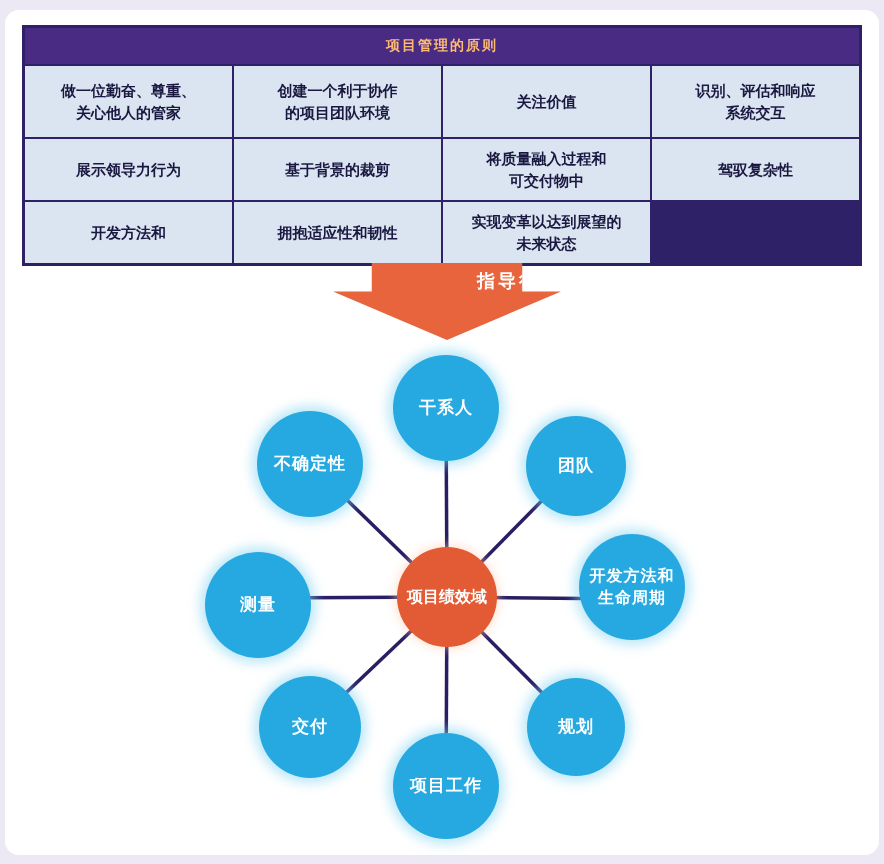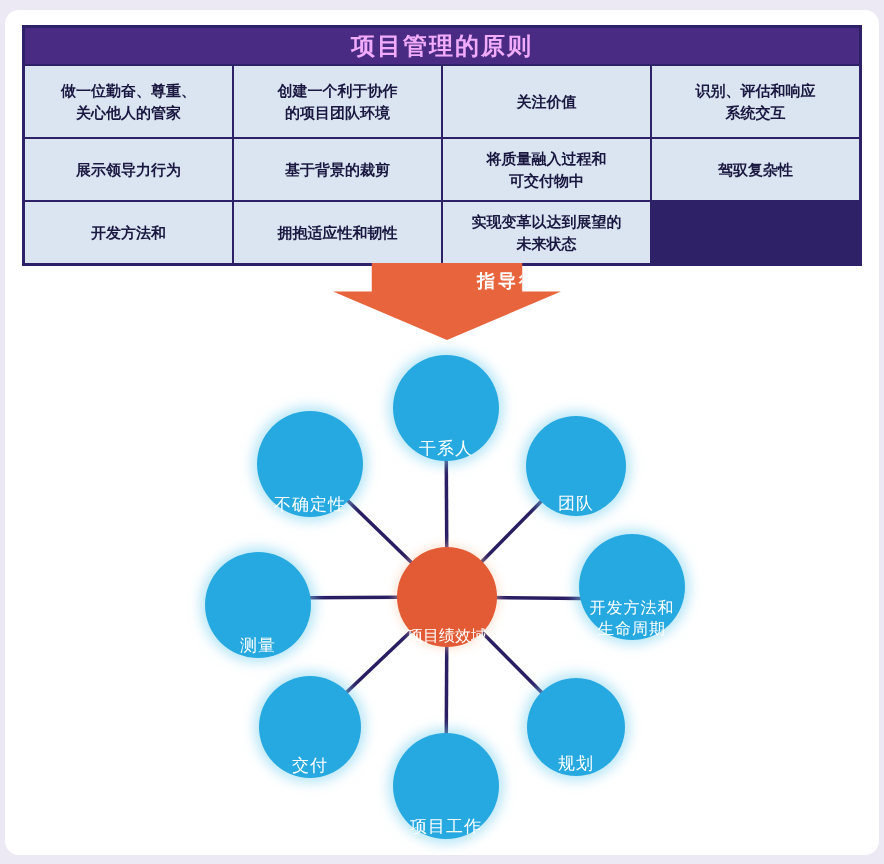--- a/index.html
+++ b/index.html
@@ -35,23 +35,23 @@
     background:var(--table-line);
     border:3px solid var(--table-line);
     display:grid;
     grid-template-columns:repeat(4,1fr);
     grid-template-rows:36px 71px 61px 61px;
     gap:2px;
   }
   .ptable-header{
     grid-column:1 / -1;
     background:var(--header-purple);
-    color:#f0abfc;
+    color:#fdba74;
     display:flex;align-items:center;justify-content:center;
-    font-size:24px;font-weight:bold;letter-spacing:2px;
+    font-size:14px;font-weight:bold;letter-spacing:2px;
   }
   .pcell{
     background:var(--cell-bg);
     color:var(--cell-text);
     display:flex;align-items:center;justify-content:center;
     text-align:center;
     font-size:15px;font-weight:bold;
     line-height:1.45;
     white-space:pre-line;
     padding:2px 6px;
@@ -70,23 +70,23 @@
   }
 
   
   .spokes{position:absolute;left:0;top:0;z-index:1;}
   .spokes line{stroke:var(--spoke-line);stroke-width:3.5;}
   .node{
     position:absolute;z-index:2;
     border-radius:50%;
     background:var(--node-blue);
     box-shadow:0 0 12px 5px rgba(130,212,243,0.55);
-    display:flex;align-items:flex-end;justify-content:center;
+    display:flex;align-items:center;justify-content:center;
     text-align:center;color:#FFFFFF;
-    font-weight:normal;font-size:17px;line-height:1.35;
+    font-weight:bold;font-size:17px;line-height:1.35;
     white-space:pre-line;letter-spacing:1px;
   }
   .node.hub{
     background:var(--hub-orange);
     box-shadow:0 0 8px 3px rgba(255,205,175,0.45);
     font-size:16px;letter-spacing:0;
   }
   .node.small-text{font-size:16px;}
 </style>
 </head>

